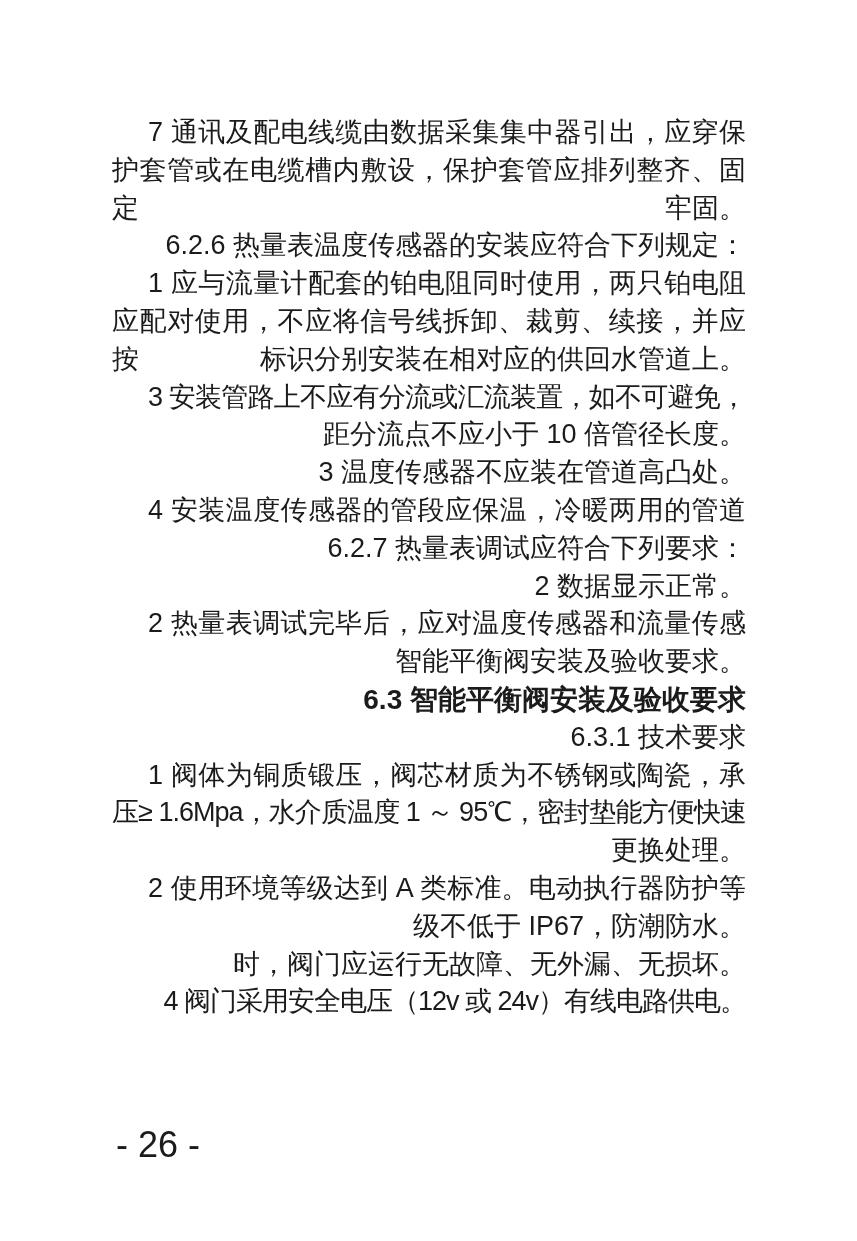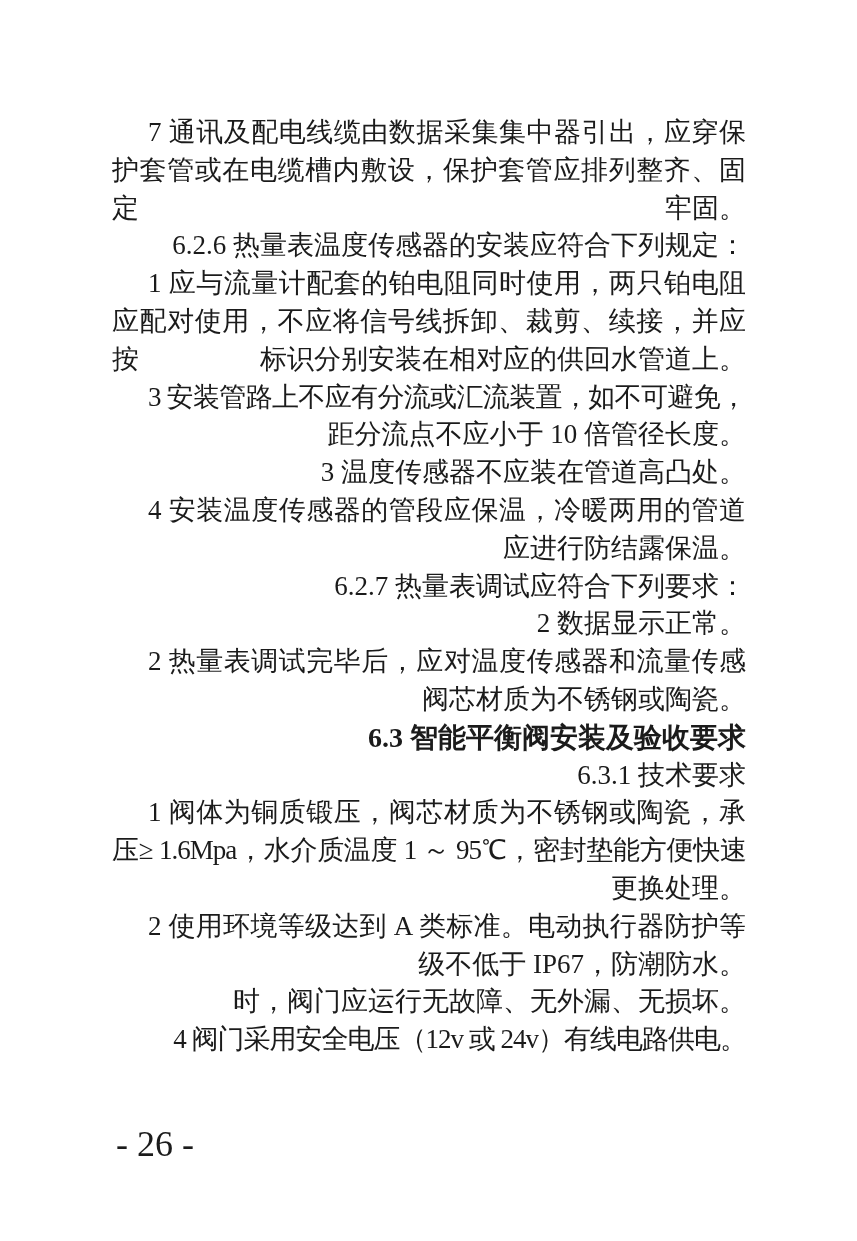--- a/index.html
+++ b/index.html
@@ -6,21 +6,21 @@
     margin: 0;
     padding: 0;
     background: #ffffff;
   }
   .page {
     position: relative;
     width: 857px;
     height: 1241px;
     background: #ffffff;
     overflow: hidden;
-    font-family: Liberation Serif, serif;
+    font-family: Liberation Sans, sans-serif;
     color: #1b1b1b;
   }
   .content {
     position: absolute;
     left: 112px;
     top: 114px;
     width: 634px;
   }
   .line {
     font-size: 27px;
@@ -62,25 +62,24 @@
       <div class="line justify">护套管或在电缆槽内敷设，保护套管应排列整齐、固定</div>
       <div class="line">牢固。</div>
       <div class="line">6.2.6 热量表温度传感器的安装应符合下列规定：</div>
       <div class="line indent justify">1  应与流量计配套的铂电阻同时使用，两只铂电阻</div>
       <div class="line justify">应配对使用，不应将信号线拆卸、裁剪、续接，并应按</div>
       <div class="line">标识分别安装在相对应的供回水管道上。</div>
       <div class="line indent justify tight">3  安装管路上不应有分流或汇流装置，如不可避免，</div>
       <div class="line">距分流点不应小于 10 倍管径长度。</div>
       <div class="line indent">3  温度传感器不应装在管道高凸处。</div>
       <div class="line indent justify">4  安装温度传感器的管段应保温，冷暖两用的管道</div>
-      <div class="line">应进行防结露保温。</div>
       <div class="line">6.2.7 热量表调试应符合下列要求：</div>
       <div class="line indent">2  数据显示正常。</div>
       <div class="line indent justify">2  热量表调试完毕后，应对温度传感器和流量传感</div>
-      <div class="line">阀芯材质为不锈钢或陶瓷。</div>
+      <div class="line">智能平衡阀安装及验收要求。</div>
       <div class="line bold">6.3 智能平衡阀安装及验收要求</div>
       <div class="line">6.3.1 技术要求</div>
       <div class="line indent justify">1  阀体为铜质锻压，阀芯材质为不锈钢或陶瓷，承</div>
       <div class="line justify tight">压≥ 1.6Mpa，水介质温度 1 ～ 95℃，密封垫能方便快速</div>
       <div class="line">更换处理。</div>
       <div class="line indent justify">2  使用环境等级达到 A 类标准。电动执行器防护等</div>
       <div class="line">级不低于 IP67，防潮防水。</div>
       <div class="line">时，阀门应运行无故障、无外漏、无损坏。</div>
       <div class="line indent tight">4  阀门采用安全电压（12v 或 24v）有线电路供电。</div>
     </div>

